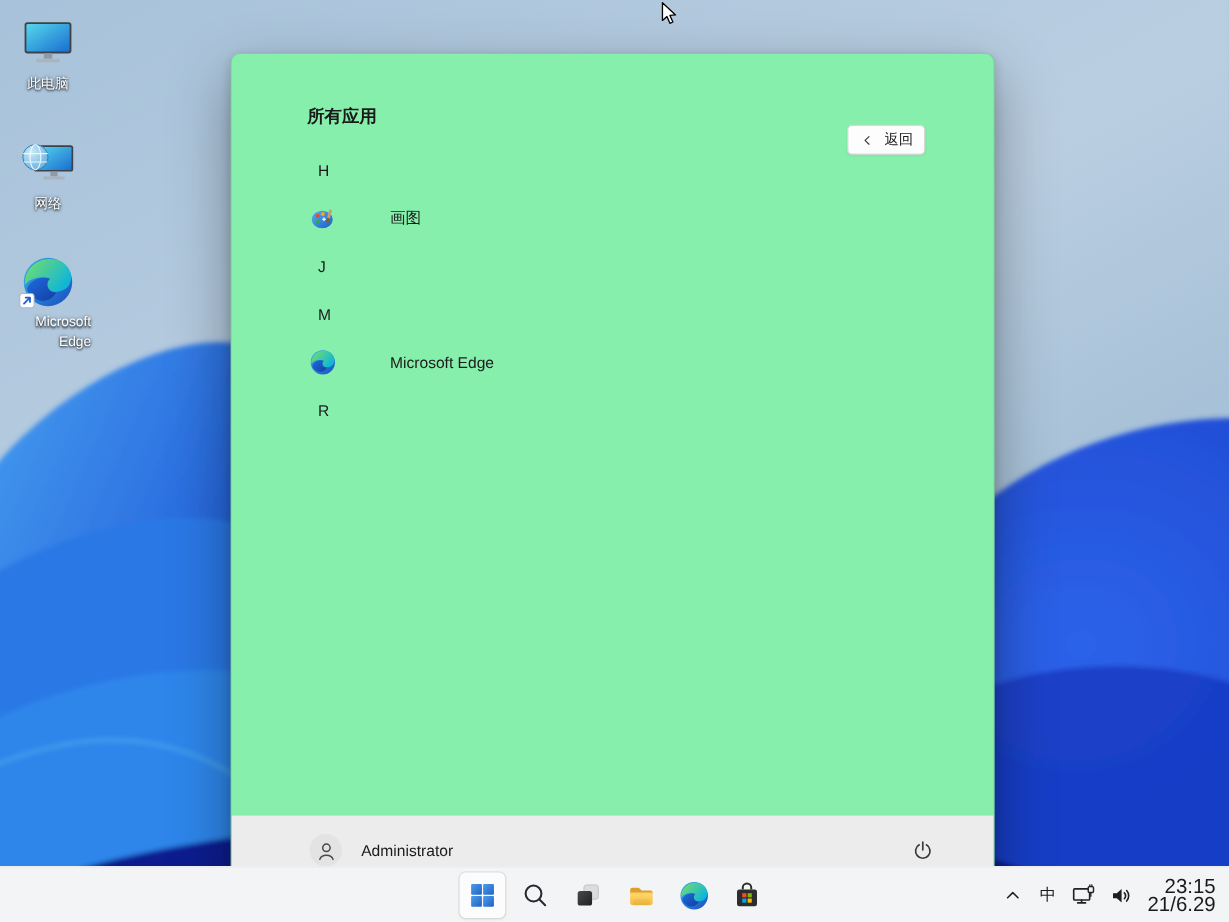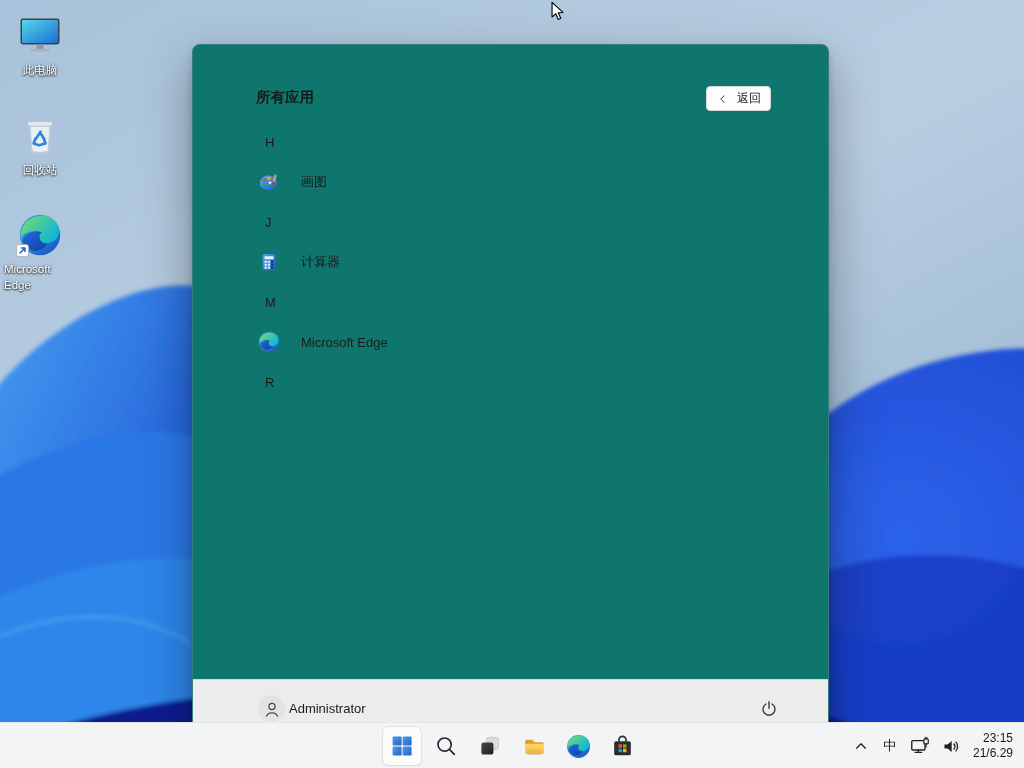--- a/index.html
+++ b/index.html
@@ -12,70 +12,70 @@
   svg { display:block; }
 
   
   .wallpaper { position:absolute; inset:0; }
 
   
   .desktop-icons { position:absolute; left:4px; top:12px; width:72px; }
   .desk-item { width:72px; display:flex; flex-direction:column; align-items:center; margin-bottom:33px; cursor:default; }
   .desk-item .ic { width:48px; height:48px; position:relative; }
   .desk-label {
-    margin-top:3px; color:#fff; font-size:11.5px; line-height:1.35; text-align:left;
+    margin-top:3px; color:#fff; font-size:11.5px; line-height:1.35; text-align:right;
     text-shadow:0 1px 2px rgba(0,0,0,.9), 0 0 3px rgba(0,0,0,.55);
   }
   .shortcut-badge { position:absolute; left:0; bottom:2px; width:13px; height:13px; }
 
   
   .start-menu {
     position:absolute; left:192px; top:44px; width:637px; height:694px;
-    background:#0f766e; border-radius:8px;
+    background:#86efac; border-radius:8px;
     border:1px solid rgba(130,140,150,.35);
     box-shadow:0 20px 50px rgba(0,0,0,.35), 0 4px 10px rgba(0,0,0,.18);
   }
   .menu-title { position:absolute; top:43px; left:63px; font-size:14.5px; font-weight:700; color:#191919; }
   .back-btn {
-    position:absolute; top:41px; right:57px; height:25px; min-width:62px;
+    position:absolute; top:59px; right:57px; height:25px; min-width:62px;
     background:#fdfdfd; border:1px solid #d7d7d7; border-radius:4px;
     display:flex; align-items:center; justify-content:center; gap:7px;
     font-size:12px; color:#1b1b1b; box-shadow:0 1px 2px rgba(0,0,0,.05); cursor:pointer; padding:0 9px;
   }
   .app-list { position:absolute; top:77px; left:0; right:0; }
   .row { height:40px; display:flex; align-items:center; cursor:pointer; }
   .row.section { padding-left:72px; cursor:default; }
   .row.section .sec-label { font-size:13px; color:#1b1b1b; }
   .row.app { padding-left:65px; }
   .app-icon { width:22px; height:22px; margin-right:21px; flex:none; }
-  .app-label { font-size:13px; color:#1b1b1b; }
+  .app-label { font-size:13px; color:#1b1b1b;margin-left:24px; }
 
   .menu-footer {
     position:absolute; left:0; right:0; bottom:0; height:58px;
     background:#ececec; border-top:1px solid rgba(0,0,0,.09);
     border-radius:0 0 8px 8px; display:flex; align-items:center;
   }
   .avatar { width:27px; height:27px; border-radius:50%; background:#e3e3e3; margin-left:65px;
             display:flex; align-items:center; justify-content:center; cursor:pointer; }
-  .user-name { margin-left:4px; font-size:13px; color:#1b1b1b; }
+  .user-name { margin-left:16px; font-size:13px; color:#1b1b1b; }
   .power-btn { position:absolute; right:49px; top:19px; width:20px; height:20px; cursor:pointer; }
 
   
   .taskbar { position:absolute; left:0; right:0; bottom:0; height:46px;
              background:#f2f4f6; border-top:1px solid rgba(0,0,0,.05); }
   .tb-center { position:absolute; left:50%; transform:translateX(-50%); top:0; height:46px;
                display:flex; align-items:center; gap:6px; }
   .tb-btn { width:38px; height:38px; border-radius:5px; display:flex; align-items:center; justify-content:center; cursor:pointer; }
   .tb-btn.active { background:#fcfcfd; box-shadow:0 0 0 1px rgba(0,0,0,.07), 0 1px 2px rgba(0,0,0,.05); }
 
   .tray { position:absolute; right:0; top:0; height:46px; display:flex; align-items:center; padding-right:11px; gap:2px; }
   .tray-btn { height:32px; min-width:26px; padding:0 4px; border-radius:4px;
               display:flex; align-items:center; justify-content:center; cursor:pointer; }
   .ime { font-size:13.5px; color:#1a1a1a; }
-  .clock { margin-left:5px; text-align:right; font-size:12px; line-height:15px; color:#1a1a1a; cursor:pointer; }
+  .clock { margin-left:5px; text-align:right; font-size:17px; line-height:15px; color:#1a1a1a; cursor:pointer; }
 
   .cursor { position:absolute; left:547px; top:0; width:22px; height:22px; pointer-events:none; z-index:99; }
 </style>
 </head>
 <body>
 
 <svg width="0" height="0" style="position:absolute">
   <defs>
     <linearGradient id="gWin" x1="0" y1="0" x2="1" y2="1">
       <stop offset="0" stop-color="#4f9ce8"></stop>
@@ -375,24 +375,24 @@
     <div class="ic">
         <svg width="48" height="48">
           <use href="#s-monitor"></use>
         </svg>
       </div>
     <div class="desk-label">此电脑</div>
   </div>
   <div class="desk-item">
     <div class="ic">
         <svg width="48" height="48">
-          <use href="#s-recycle"></use>
-        </svg>
-      </div>
-    <div class="desk-label">回收站</div>
+          <use href="#s-network-desk"></use>
+        </svg>
+      </div>
+    <div class="desk-label">网络</div>
   </div>
   <div class="desk-item">
     <div class="ic">
       <svg width="44" height="44" style="margin:2px auto 0">
           <use href="#s-edge" width="44" height="44"></use>
         </svg>
       <svg class="shortcut-badge" width="13" height="13">
           <use href="#s-shortcut"></use>
         </svg>
     </div>
@@ -419,26 +419,20 @@
       <svg class="app-icon">
           <use href="#s-paint"></use>
         </svg>
       <span class="app-label">画图</span>
       </div>
 
     <div class="row section">
       <span class="sec-label">J</span>
       </div>
 
-    <div class="row app">
-      <svg class="app-icon">
-          <use href="#s-calc"></use>
-        </svg>
-      <span class="app-label">计算器</span>
-      </div>
 
 
 
 
     <div class="row section">
       <span class="sec-label">M</span>
       </div>
 
     <div class="row app">
       <svg class="app-icon">

